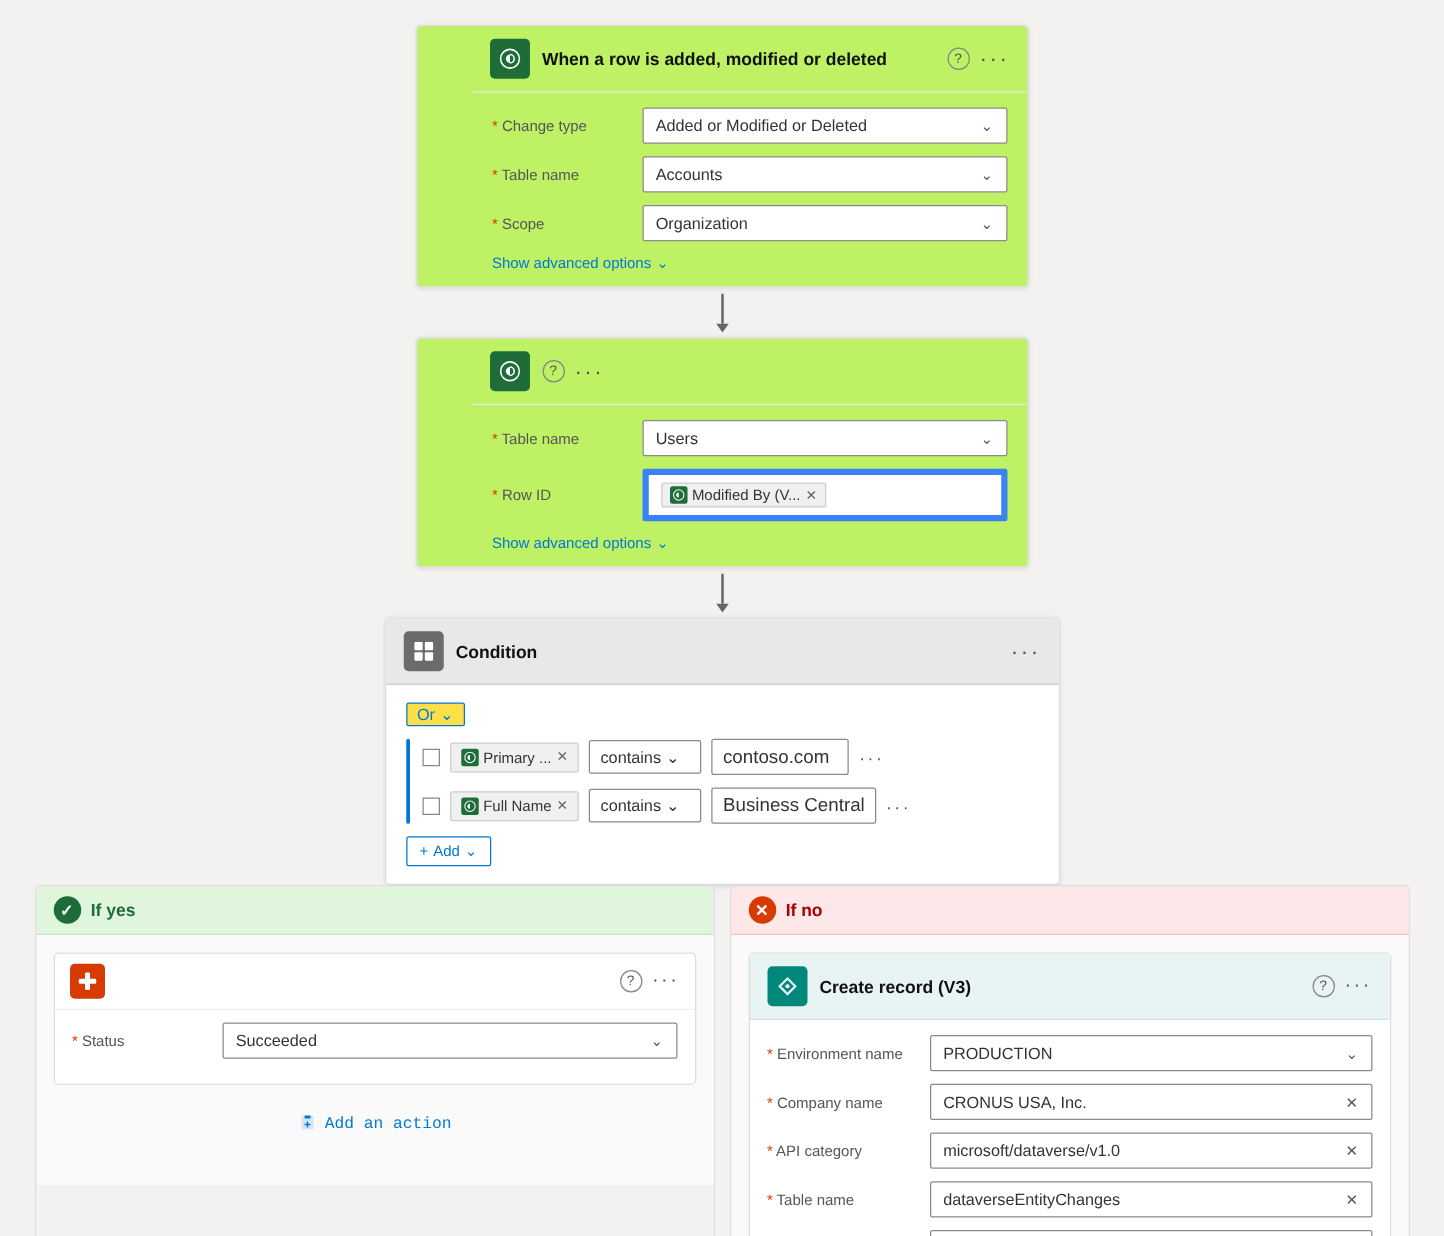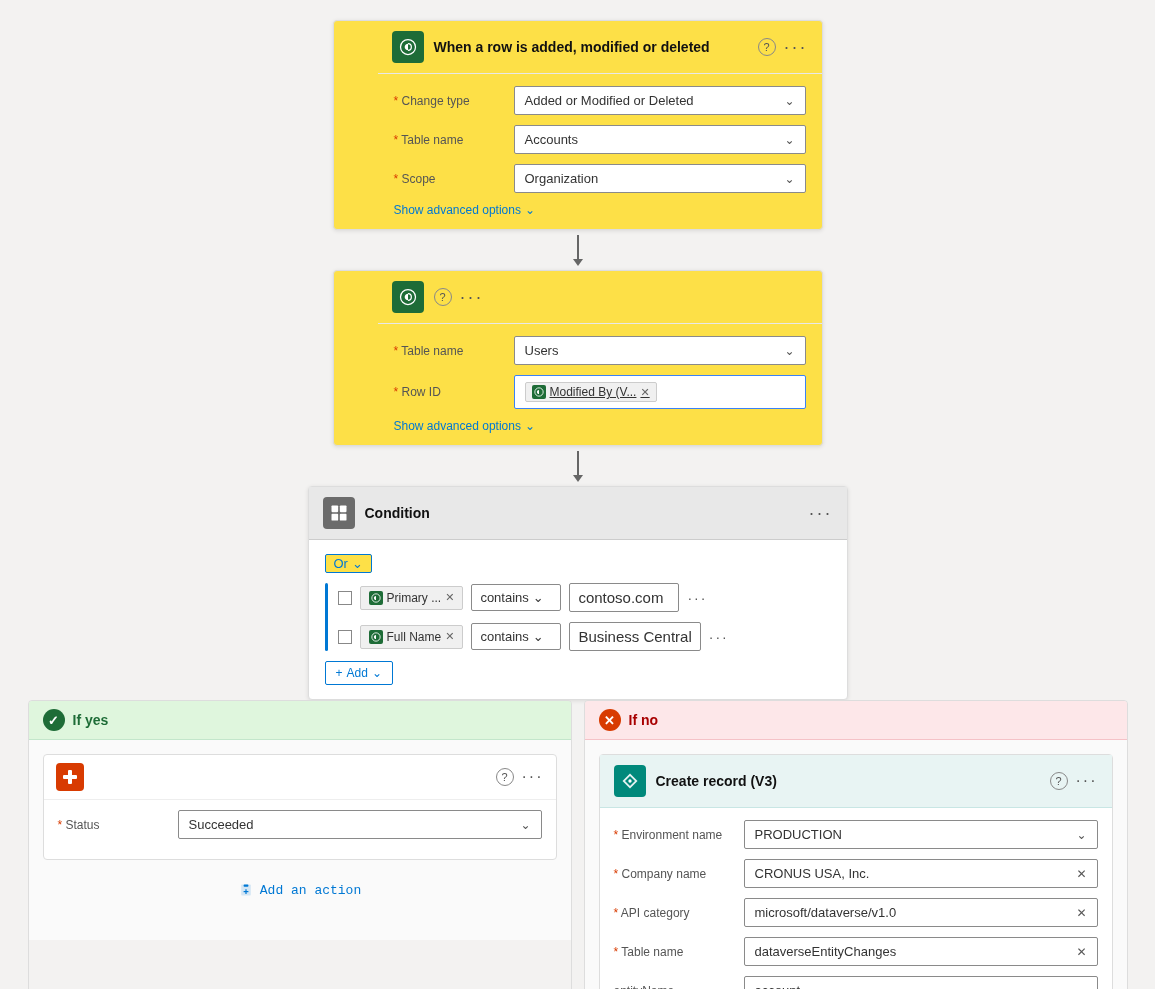--- a/index.html
+++ b/index.html
@@ -15,21 +15,21 @@
 
     .canvas {
       display: flex;
       flex-direction: column;
       align-items: center;
       padding: 20px 0;
     }
 
     
     .flow-card {
-      background: #fde047;
+      background: #bef264;
       border: 1px solid #ddd;
       border-radius: 4px;
       width: 490px;
       box-shadow: 0 1px 4px rgba(0,0,0,0.1);
       padding-left: 44px;
     }
 
     .card-header {
       display: flex;
       align-items: center;
@@ -97,28 +97,27 @@
       padding: 6px 10px;
       display: flex;
       align-items: center;
       justify-content: space-between;
       background: #fff;
       font-size: 13px;
     }
 
     .input-field {
       flex: 1;
-      border: 1px solid #3b82f6;
+      border: 5px solid #3b82f6;
       border-radius: 2px;
       padding: 6px 10px;
       background: #fff;
       font-size: 13px;
       display: flex;
       gap: 6px;
-      text-decoration: underline;
     }
 
     .input-tag {
       display: flex;
       align-items: center;
       background: #f0f0f0;
       border: 1px solid #ccc;
       border-radius: 2px;
       padding: 2px 6px;
       font-size: 12px;

